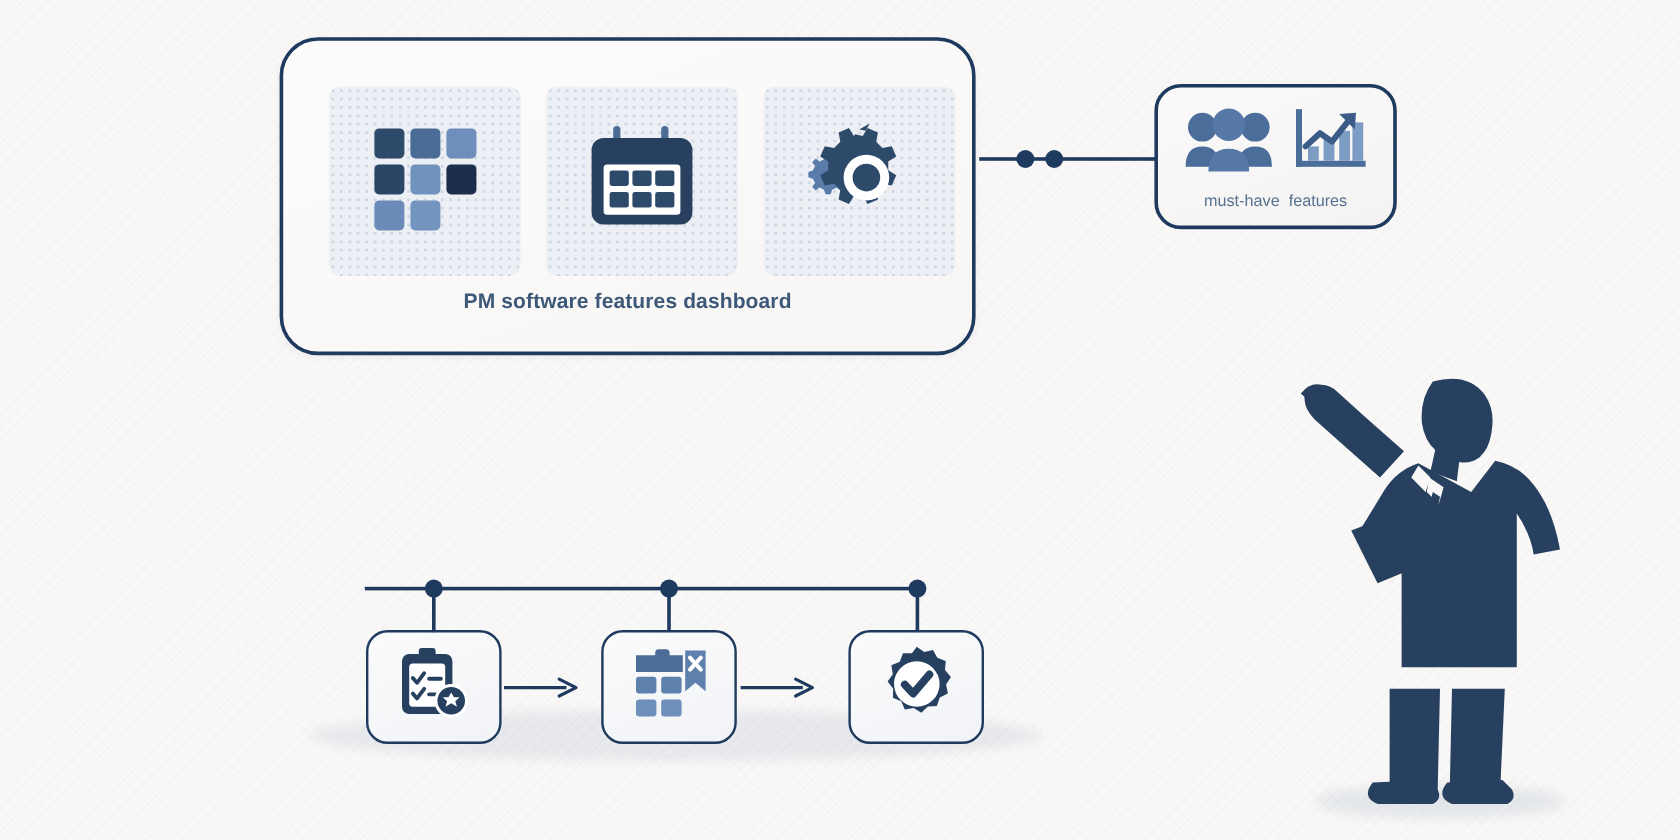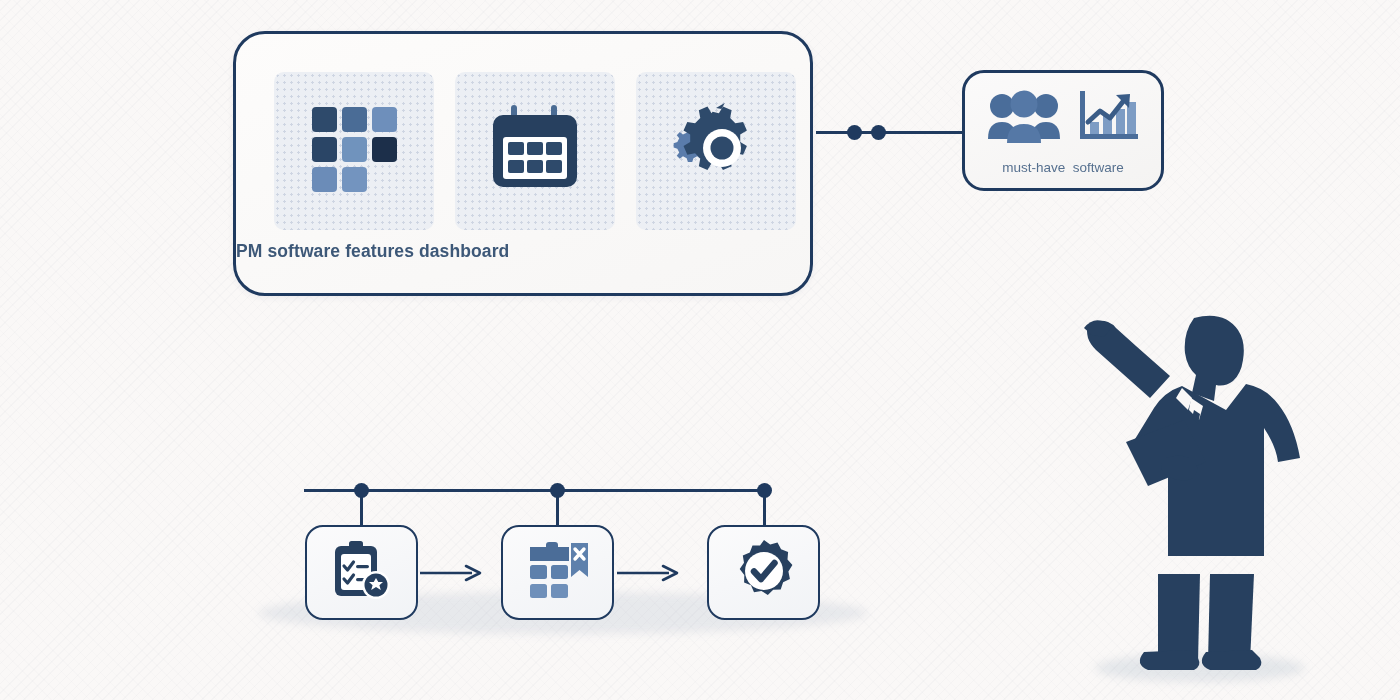--- a/index.html
+++ b/index.html
@@ -65,20 +65,21 @@
     background-size: 7px 7px;
     display: flex;
     align-items: center;
     justify-content: center;
   }
   #dashboard-caption {
     position: absolute;
     left: 0;
     right: 0;
     top: 207px;
+    text-align: center;
     font-size: 17.5px;
     font-weight: bold;
     color: #3d5878;
     letter-spacing: 0.1px;
   }
 
   
   #connector-line {
     left: 816px;
     top: 131px;
@@ -280,21 +281,21 @@
         <rect x="12" y="33" width="9" height="12" fill="#7d9cc4"></rect>
         <rect x="25" y="26" width="9" height="19" fill="#7d9cc4"></rect>
         <rect x="38" y="20" width="9" height="25" fill="#7d9cc4"></rect>
         <rect x="49" y="13" width="9" height="32" fill="#7d9cc4"></rect>
         <path d="M10 33 L22 22 L32 29 L47 10" stroke="#3a5c87" stroke-width="5" fill="none" stroke-linecap="round" stroke-linejoin="round"></path>
         <path d="M38 6 L52 5 L51 19 Z" fill="#3a5c87"></path>
       </svg>
     </span>
 
   </div>
-  <div id="features-caption">must-have  software</div>
+  <div id="features-caption">must-have  features</div>
 </div>
 
 <div class="abs" id="timeline-line"></div>
 
 <div class="abs timeline-dot" style="left:354px"></div>
 <div class="abs timeline-dot" style="left:550px"></div>
 <div class="abs timeline-dot" style="left:757px"></div>
 
 <div class="abs timeline-stem" style="left:360px"></div>
 <div class="abs timeline-stem" style="left:556px"></div>

